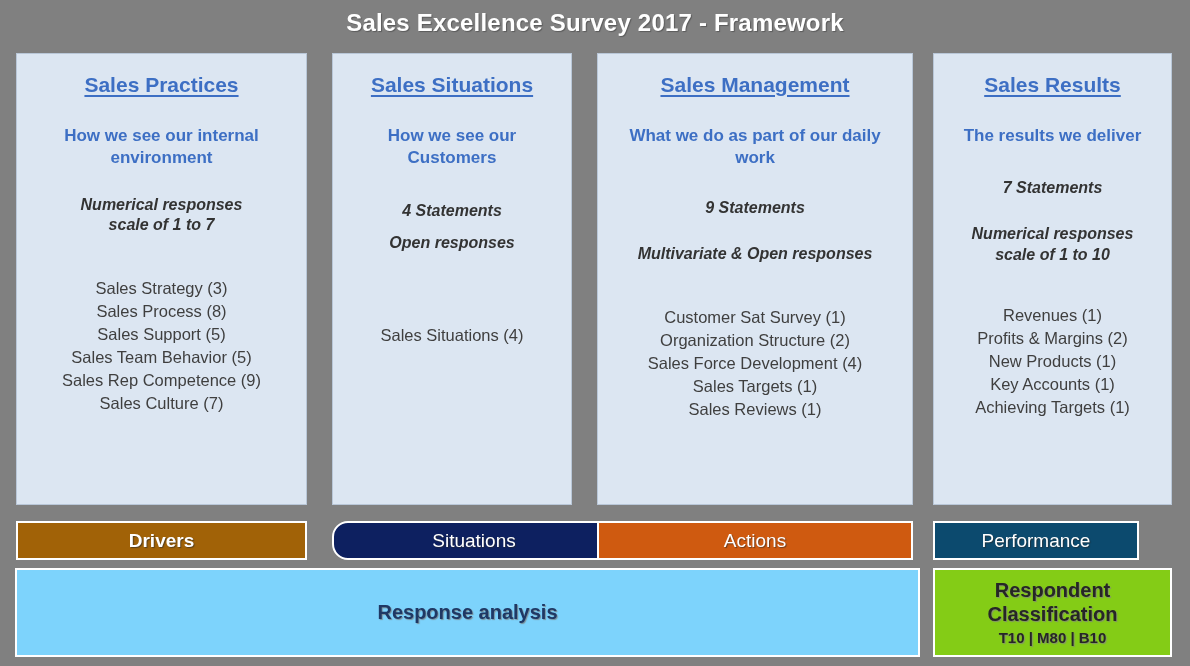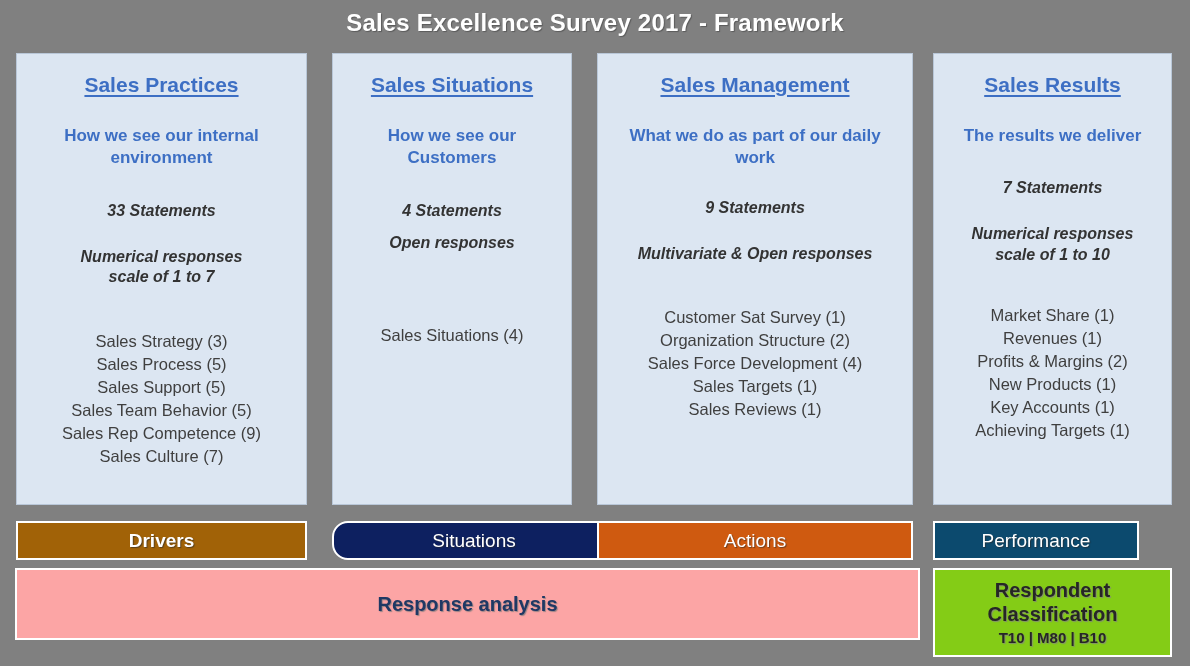--- a/index.html
+++ b/index.html
@@ -129,22 +129,22 @@
     left: 0;
     top: 568px;
     width: 1190px;
     height: 90px;
   }
   #response-analysis {
     position: absolute;
     left: 15px;
     top: 0;
     width: 905px;
-    height: 72px;
-    background: #fca5a5;
+    height: 89px;
+    background: #7dd3fc;
     border: 2px solid #ffffff;
     box-sizing: border-box;
     display: flex;
     align-items: center;
     justify-content: center;
   }
   #response-analysis .ra-label {
     color: #1f3864;
     font-size: 20px;
     font-weight: bold;
@@ -183,26 +183,25 @@
 </head>
 <body>
 
 <div id="slide-title">Sales Excellence Survey 2017 - Framework</div>
 
 <div id="columns">
 
   <div class="card c1" style="left:16px; width:291px;">
     <div class="card-head">Sales Practices</div>
     <div class="card-sub">How we see our  internal environment</div>
-    <div class="card-meta card-meta-1">33 Statements</div>
     <div class="card-meta card-meta-2" style="white-space:pre-line;">Numerical responses
 scale of 1 to 7</div>
     <div class="card-list">
         <div>Sales Strategy (3)</div>
-        <div>Sales Process  (5)</div>
+        <div>Sales Process  (8)</div>
         <div>Sales Support (5)</div>
         <div>Sales Team Behavior (5)</div>
         <div>Sales Rep Competence (9)</div>
         <div>Sales Culture (7)</div>
       </div>
   </div>
 
   <div class="card c2" style="left:332px; width:240px;">
     <div class="card-head">Sales Situations</div>
     <div class="card-sub">How we see our Customers</div>
@@ -227,21 +226,20 @@
       </div>
   </div>
 
   <div class="card c4" style="left:933px; width:239px;">
     <div class="card-head">Sales Results</div>
     <div class="card-sub">The results we deliver</div>
     <div class="card-meta card-meta-1">7 Statements</div>
     <div class="card-meta card-meta-2" style="white-space:pre-line;">Numerical responses
 scale of 1 to 10</div>
     <div class="card-list">
-        <div>Market Share (1)</div>
         <div>Revenues (1)</div>
         <div>Profits &amp; Margins (2)</div>
         <div>New Products (1)</div>
         <div>Key Accounts (1)</div>
         <div>Achieving Targets (1)</div>
       </div>
   </div>
 </div>
 
 <div id="bands">

